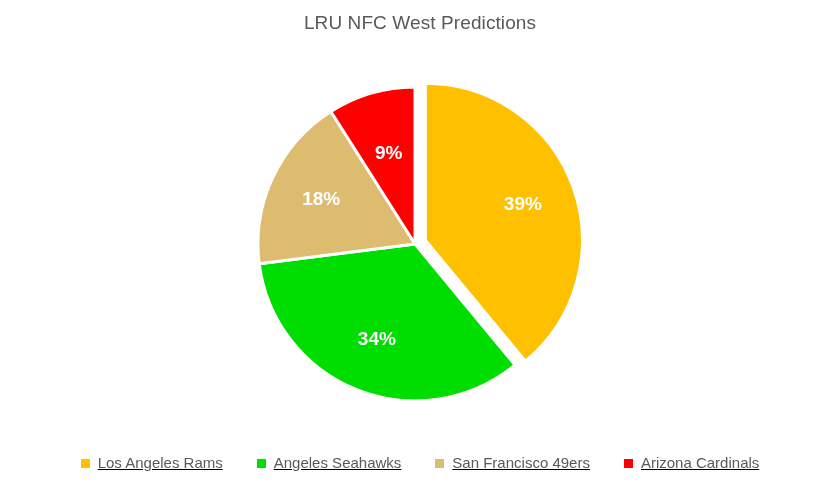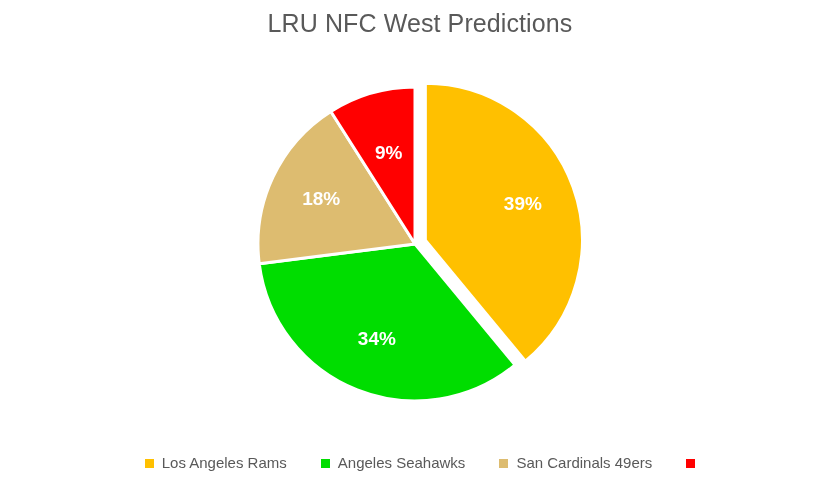--- a/index.html
+++ b/index.html
@@ -23,21 +23,21 @@
     background: #ffffff;
   }
 
   
   .chart-title {
     position: absolute;
     top: 6px;
     left: 0;
     width: 840px;
     text-align: center;
-    font-size: 25px;
+    font-size: 19px;
     font-weight: 400;
     color: #595959;
     letter-spacing: 0.1px;
     line-height: 34px;
     white-space: nowrap;
   }
 
   
   .plot-area {
     position: absolute;
@@ -76,20 +76,21 @@
     position: absolute;
     left: 0;
     top: 448px;
     width: 840px;
     height: 30px;
     display: flex;
     flex-direction: row;
     align-items: center;
     justify-content: center;
     gap: 34px;
+    text-decoration: underline;
   }
   .legend-item {
     display: flex;
     flex-direction: row;
     align-items: center;
     gap: 8px;
     white-space: nowrap;
   }
   .legend-swatch {
     width: 9px;
@@ -131,20 +132,21 @@
     <div class="legend-item">
       <span class="legend-swatch" style="background: rgb(255, 192, 0);"></span>
       <span class="legend-text">Los Angeles Rams</span>
     </div>
     <div class="legend-item">
       <span class="legend-swatch" style="background: rgb(0, 221, 0);"></span>
       <span class="legend-text">Angeles Seahawks</span>
     </div>
     <div class="legend-item">
       <span class="legend-swatch" style="background: rgb(221, 188, 112);"></span>
-      <span class="legend-text">San Cardinals 49ers</span>
+      <span class="legend-text">San Francisco 49ers</span>
     </div>
     <div class="legend-item">
       <span class="legend-swatch" style="background: rgb(255, 0, 0);"></span>
+      <span class="legend-text">Arizona Cardinals</span>
     </div>
   </div>
 
 </div>
 
 </body></html>

